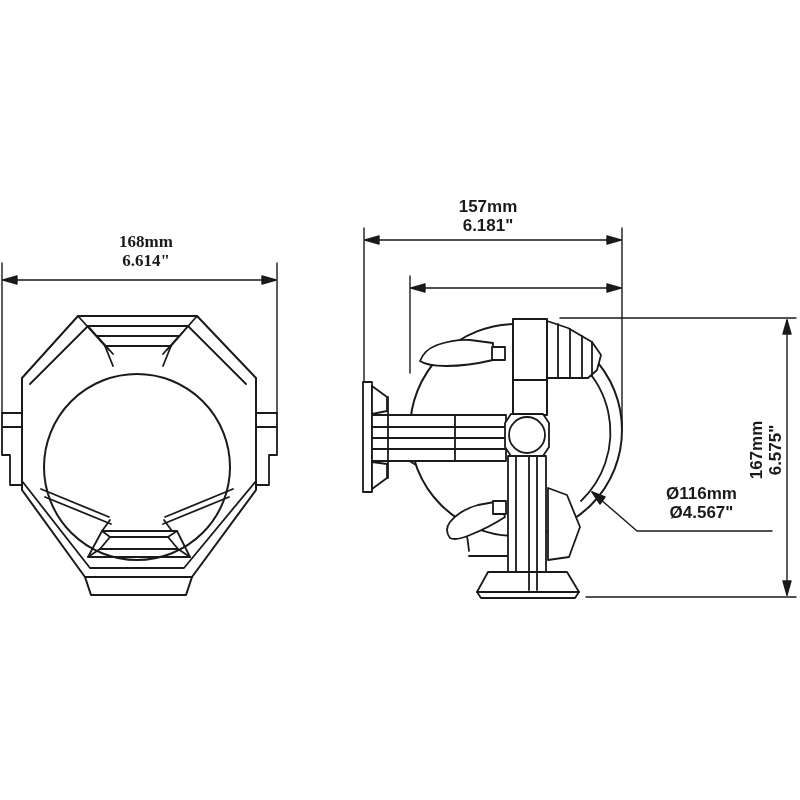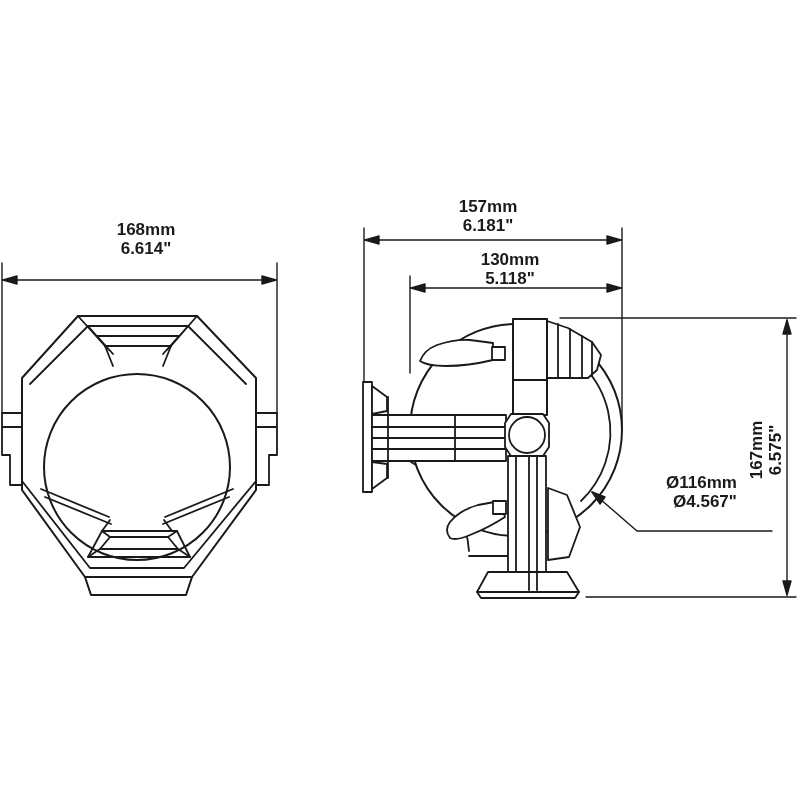--- a/index.html
+++ b/index.html
@@ -3,24 +3,24 @@
 <meta charset="utf-8">
 <style>
   html,body{margin:0;padding:0;}
   body{width:800px;height:800px;background:#ffffff;position:relative;overflow:hidden;
        font-family:"Liberation Sans",sans-serif;}
   #stage{position:absolute;left:0;top:0;width:800px;height:800px;}
   svg{position:absolute;left:0;top:0;}
   .dim{position:absolute;font-weight:bold;font-size:17px;line-height:19px;
        color:#1a1a1a;white-space:nowrap;letter-spacing:0;}
   .dim.center{text-align:center;}
-  #dim-front{left:46px;top:220px;width:200px;}
+  #dim-front{left:46px;top:232px;width:200px;font-family:Liberation Serif, serif;}
   #dim-157{left:388px;top:197px;width:200px;}
   #dim-130{left:410px;top:250px;width:200px;}
-  #dim-dia{left:666px;top:473px;text-align:right;}
+  #dim-dia{left:666px;top:484px;text-align:center;}
   #dim-167{left:721px;top:431px;width:90px;height:38px;text-align:center;
            transform:rotate(-90deg);transform-origin:center;}
 </style>
 </head>
 <body>
 
 <div id="stage">
 
 <svg width="800" height="800" viewBox="0 0 800 800">
   <g stroke="#1a1a1a" fill="none" stroke-width="2" stroke-linejoin="round" stroke-linecap="round">
@@ -158,24 +158,20 @@
 <div id="dim-front" class="dim center">
   <div>168mm</div>
   <div>6.614"</div>
 </div>
 
 <div id="dim-157" class="dim center">
   <div>157mm</div>
   <div>6.181"</div>
 </div>
 
-<div id="dim-130" class="dim center">
-  <div>130mm</div>
-  <div>5.118"</div>
-</div>
 
 <div id="dim-167" class="dim">
   <div>167mm</div>
   <div>6.575"</div>
 </div>
 
 <div id="dim-dia" class="dim">
   <div>Ø116mm</div>
   <div>Ø4.567"</div>
 </div>

